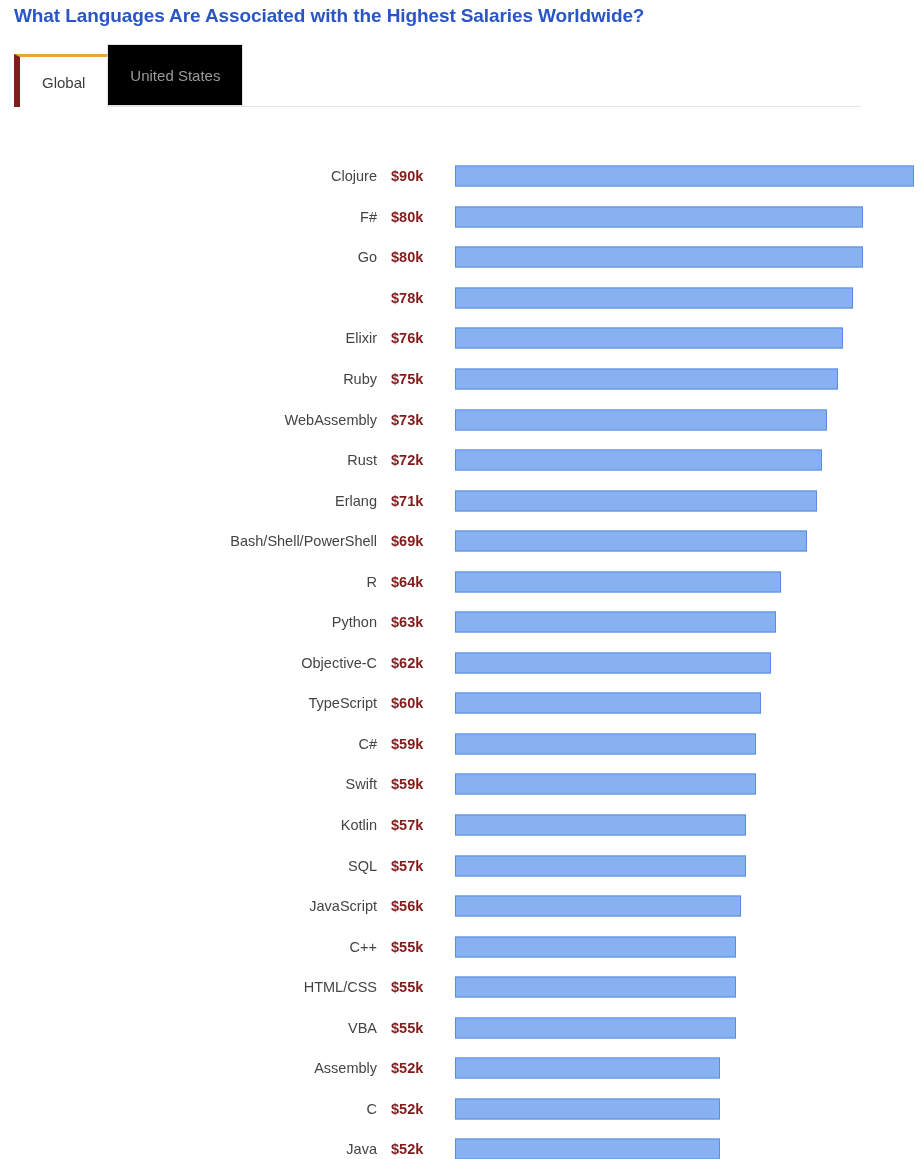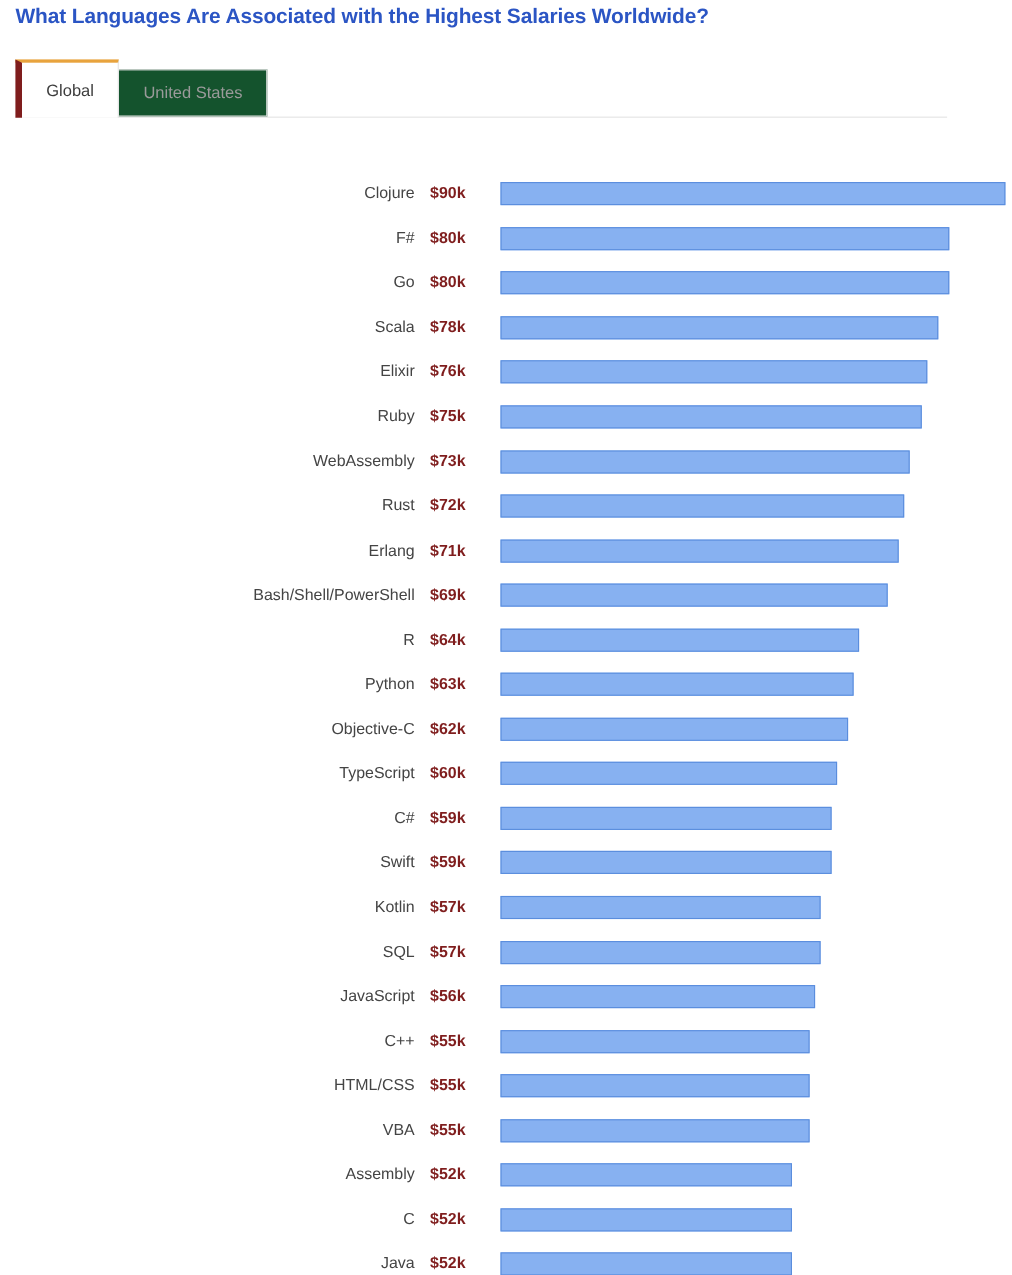--- a/index.html
+++ b/index.html
@@ -61,22 +61,22 @@
     padding: 0 22px;
     margin-bottom: -1px;
     background: #ffffff;
     z-index: 2;
   }
   .tab.inactive {
     border: 1px solid #e3e3e3;
     border-top: 1px solid #e3e3e3;
     color: #9a9a9a;
     padding: 14px 22px;
-    height: 43px;
-    background: #14532d;
+    height: 62px;
+    background: #000000;
     margin-bottom: 0;
     margin-left: -1px;
     z-index: 1;
   }
   
   .chart {
     position: absolute;
     left: 0;
     top: 156px;
     width: 900px;
@@ -153,21 +153,20 @@
         </div>
       </div>
       <div class="row">
         <div class="cat-label">Go</div>
         <div class="val-label">$80k</div>
         <div class="bar-track">
           <div class="bar" style="width: 408px; background: rgb(135, 177, 241); border-color: rgb(90, 141, 221);"></div>
         </div>
       </div>
       <div class="row">
-        <div class="cat-label">Scala</div>
         <div class="val-label">$78k</div>
         <div class="bar-track">
           <div class="bar" style="width: 397.8px; background: rgb(135, 177, 241); border-color: rgb(90, 141, 221);"></div>
         </div>
       </div>
       <div class="row">
         <div class="cat-label">Elixir</div>
         <div class="val-label">$76k</div>
         <div class="bar-track">
           <div class="bar" style="width: 387.6px; background: rgb(135, 177, 241); border-color: rgb(90, 141, 221);"></div>

